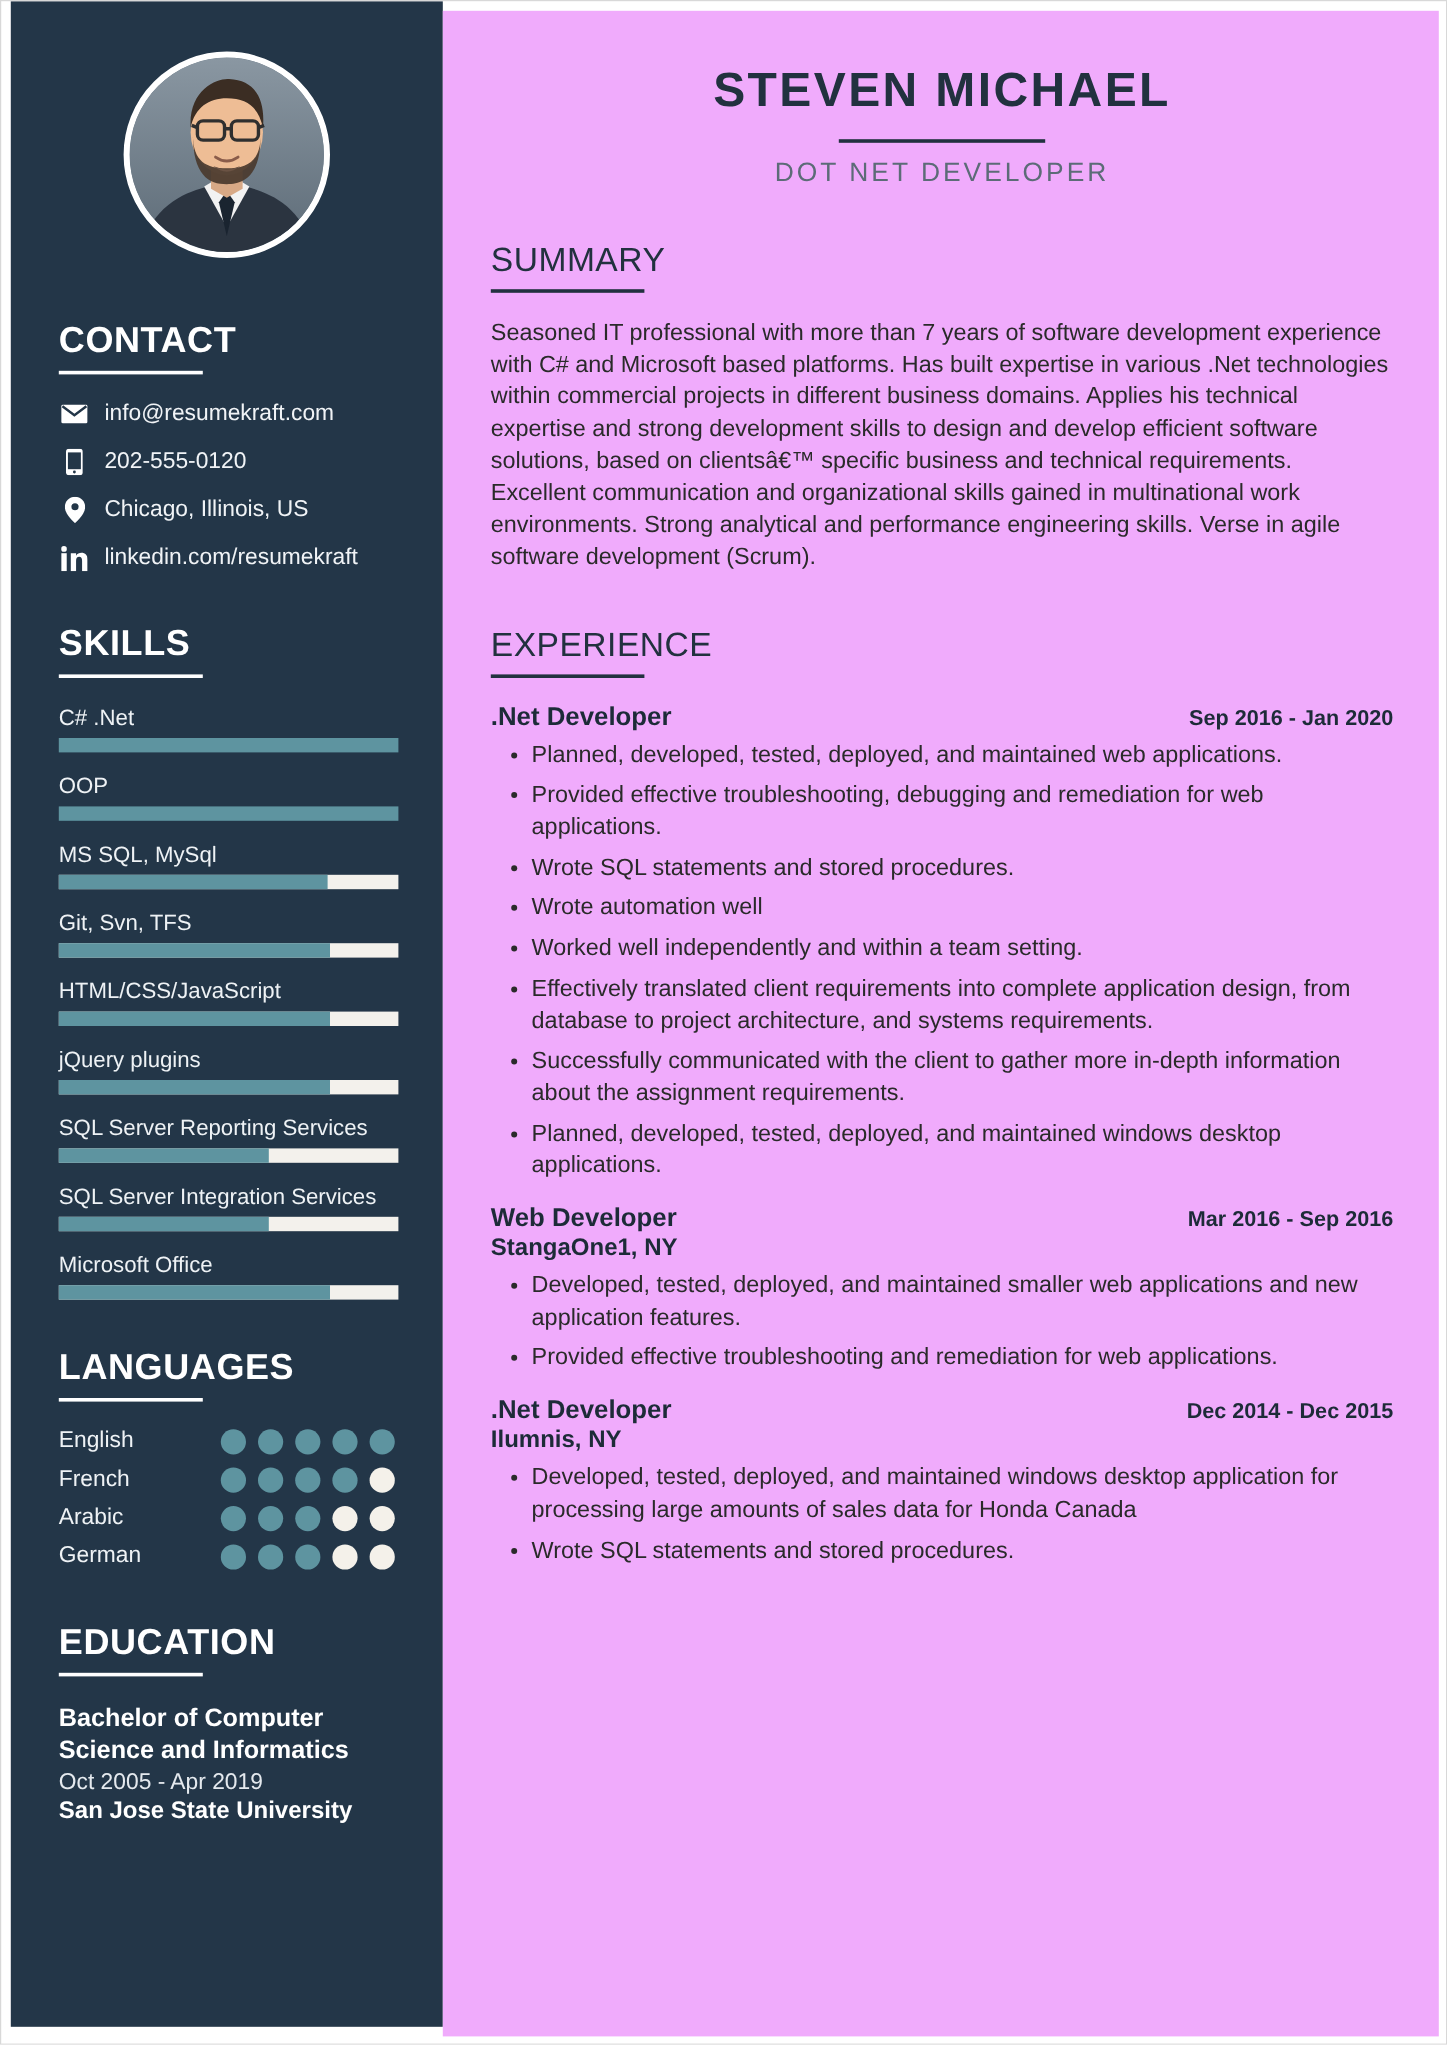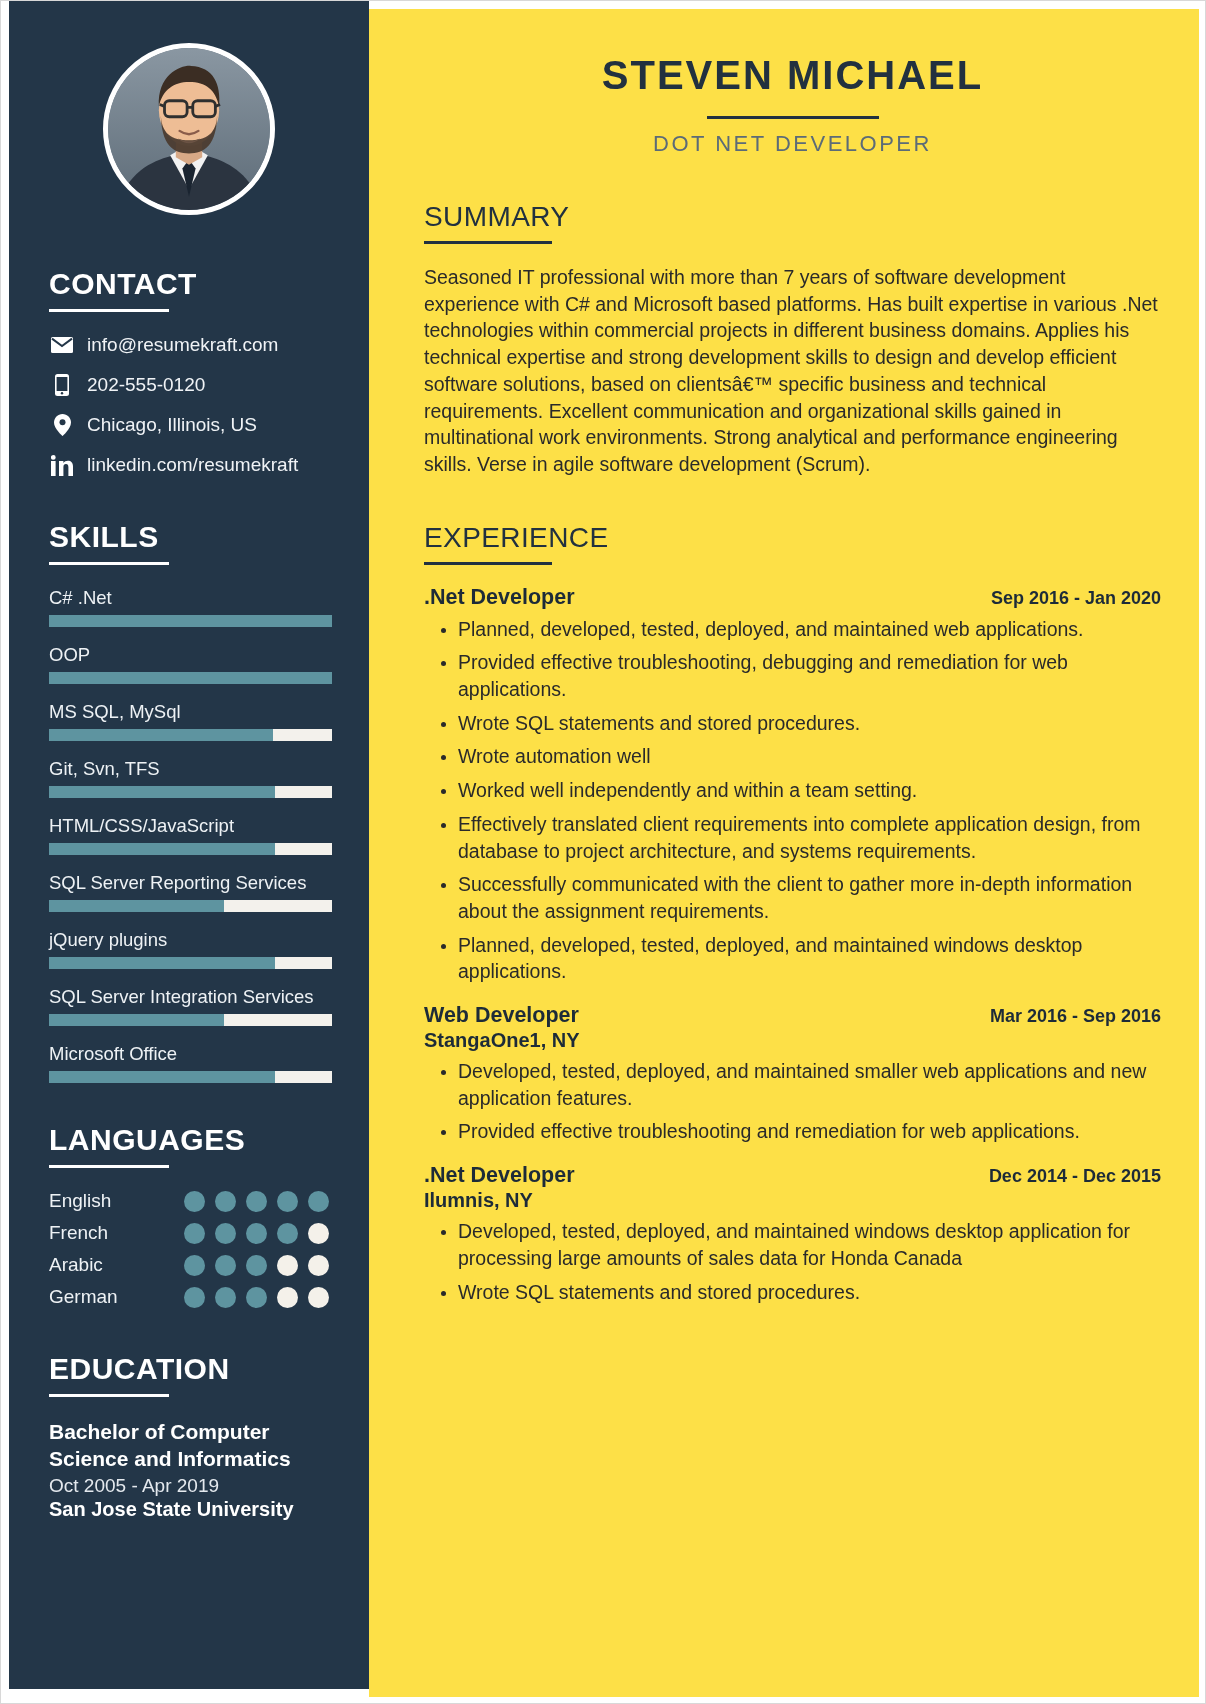--- a/index.html
+++ b/index.html
@@ -140,22 +140,22 @@
     margin-top: 1px;
   }
 
   
   .main {
     position: absolute;
     left: 368px;
     top: 8px;
     width: 830px;
     height: 1688px;
-    background: #fde047;
-    padding: 44px 38px 0 55px;
+    background: #f0abfc;
+    padding: 44px 38px 0 40px;
   }
 
   .name {
     text-align: center;
     font-size: 40px;
     font-weight: bold;
     letter-spacing: 2px;
     color: #22313f;
   }
   .name-rule {
@@ -355,29 +355,29 @@
               <div class="skill-fill" style="width:80%"></div>
             </div>
           </div>
           <div class="skill">
             <div class="skill-name">HTML/CSS/JavaScript</div>
             <div class="skill-track">
               <div class="skill-fill" style="width:80%"></div>
             </div>
           </div>
           <div class="skill">
+            <div class="skill-name">jQuery plugins</div>
+            <div class="skill-track">
+              <div class="skill-fill" style="width:80%"></div>
+            </div>
+          </div>
+          <div class="skill">
             <div class="skill-name">SQL Server Reporting Services</div>
             <div class="skill-track">
               <div class="skill-fill" style="width:62%"></div>
-            </div>
-          </div>
-          <div class="skill">
-            <div class="skill-name">jQuery plugins</div>
-            <div class="skill-track">
-              <div class="skill-fill" style="width:80%"></div>
             </div>
           </div>
           <div class="skill">
             <div class="skill-name">SQL Server Integration Services</div>
             <div class="skill-track">
               <div class="skill-fill" style="width:62%"></div>
             </div>
           </div>
           <div class="skill">
             <div class="skill-name">Microsoft Office</div>

